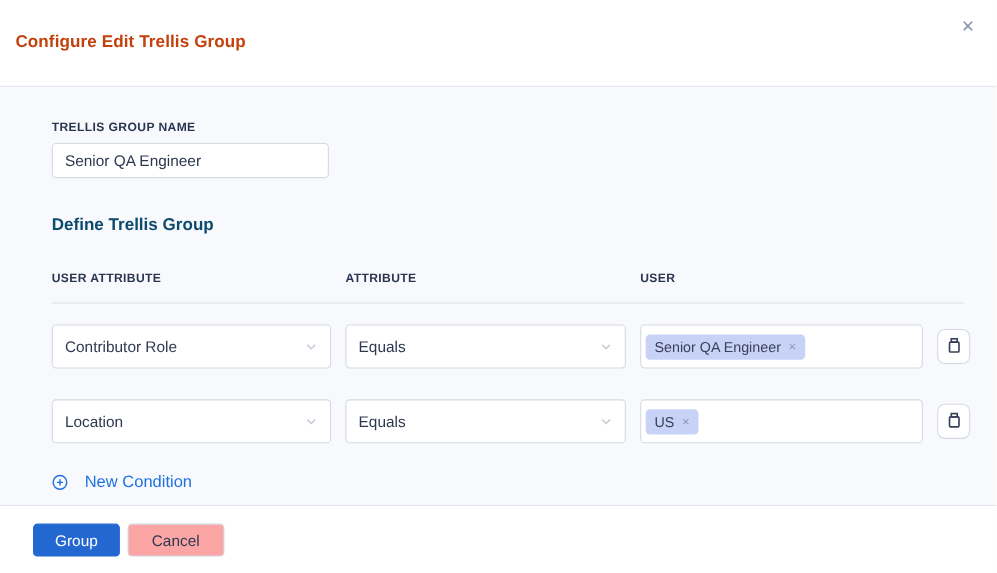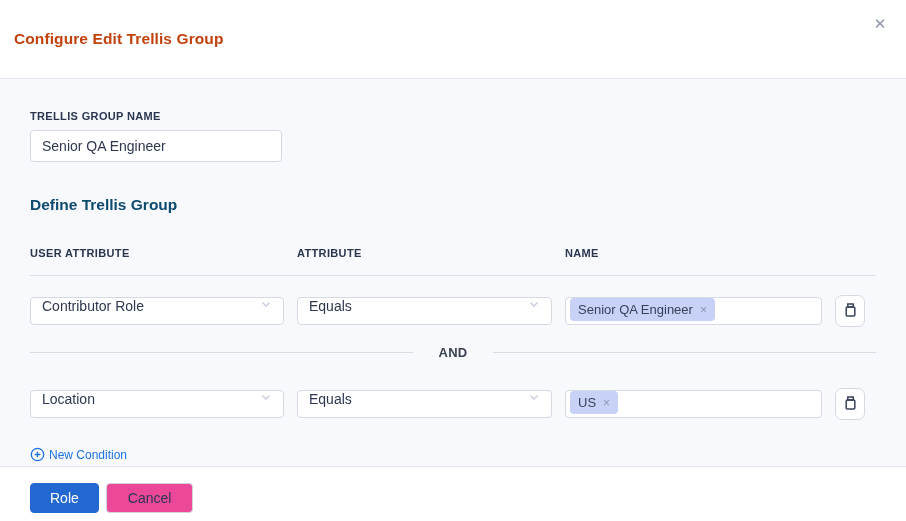--- a/index.html
+++ b/index.html
@@ -35,21 +35,21 @@
     width: 22px; height: 22px;
     display: flex; align-items: center; justify-content: center;
     font-size: 15px; color: #8a93a8;
     background: transparent; border: none; cursor: pointer;
   }
 
   
   .modal-body {
     flex: 1 1 auto;
     background: #f8f9fd;
-    padding: 31px 30px 0 30px;
+    padding: 31px 30px 0 47px;
   }
   .field-label {
     font-size: 11px; font-weight: 700;
     color: #2a3550; letter-spacing: 0.35px;
   }
   .name-input {
     display: block;
     margin-top: 8px;
     width: 252px; height: 32px;
     border: 1px solid #d5d9e2; border-radius: 4px;
@@ -72,24 +72,24 @@
     align-items: center;
   }
   .cond-headers { margin-top: 33px; }
   .grid-divider {
     height: 1px; background: #dcdfe7;
     border: none; margin: 16px 0 0 0;
   }
   .cond-row { margin-top: 19px; }
 
   .control {
-    height: 28px;
+    height: 40px;
     border: 1px solid #d5d9e2; border-radius: 4px;
     background: #ffffff;
-    display: flex; align-items: flex-start;
+    display: flex; align-items: center;
     padding: 0 11px;
     font-size: 14px; color: #2e3850;
   }
   .select { justify-content: space-between; cursor: pointer; }
   .chevron-icon { display: flex; color: #c5cbd8; }
 
   .value-field { padding: 0 4px; gap: 4px; cursor: text; }
   .tag {
     display: inline-flex; align-items: center; gap: 7px;
     background: #c8d2f7; border-radius: 4px;
@@ -113,23 +113,23 @@
   }
   .and-line { flex: 1; height: 1px; background: #d9dce4; }
   .and-text {
     margin: 0 25px;
     font-size: 13px; font-weight: 700; color: #394150;
     letter-spacing: 0.3px;
   }
   .cond-row.second { margin-top: 28px; }
 
   .new-condition {
-    display: inline-flex; align-items: center; gap: 4px;
+    display: inline-flex; align-items: center; gap: 15px;
     margin-top: 27px;
-    color: #1d72e0; font-size: 12px;
+    color: #1d72e0; font-size: 15px;
     cursor: pointer; background: none; border: none; padding: 0;
     font-family: "Liberation Sans", sans-serif;
   }
   .plus-icon { display: flex; }
 
   
   .modal-footer {
     flex: 0 0 62px; height: 62px;
     background: #ffffff;
     border-top: 1px solid #e3e6ee;
@@ -143,21 +143,21 @@
     font-size: 14px;
     display: inline-flex; align-items: center; justify-content: center;
     cursor: pointer;
   }
   .btn-primary {
     background: #2368d1; color: #ffffff;
     border: 1px solid #2368d1;
     padding: 0 19px;
   }
   .btn-secondary {
-    background: #ec4899; color: #2e3850;
+    background: #fca5a5; color: #2e3850;
     border: 1px solid #d1d5db;
     padding: 0 21px;
   }
 </style>
 </head>
 <body>
 
 <div class="modal">
 
   <div class="modal-header">
@@ -171,21 +171,21 @@
 
     <div class="field-label">TRELLIS GROUP NAME</div>
     <input class="name-input" type="text" value="Senior QA Engineer" style="">
 
     <div class="section-heading">Define Trellis Group</div>
 
     
     <div class="cond-grid cond-headers">
       <div class="field-label">USER ATTRIBUTE</div>
       <div class="field-label">ATTRIBUTE</div>
-      <div class="field-label">NAME</div>
+      <div class="field-label">USER</div>
       <div></div>
     </div>
     <hr class="grid-divider">
 
     
     <div class="cond-grid cond-row">
       <div class="control select">
         <span>Contributor Role</span>
         <span class="chevron-icon">
           <svg width="12" height="12" viewBox="0 0 12 12" fill="none" stroke="currentColor" stroke-width="1.4">
@@ -211,25 +211,20 @@
         <span>
           <svg width="15" height="16" viewBox="0 0 15 16" fill="none" stroke="currentColor" stroke-width="1.5">
             <rect x="3.2" y="5" width="8.6" height="9" rx="1"></rect>
             <rect x="4.8" y="2" width="5.4" height="3"></rect>
           </svg>
         </span>
       </button>
     </div>
 
     
-    <div class="and-row">
-      <div class="and-line"></div>
-      <div class="and-text">AND</div>
-      <div class="and-line"></div>
-    </div>
 
     
     <div class="cond-grid cond-row second">
       <div class="control select">
         <span>Location</span>
         <span class="chevron-icon">
           <svg width="12" height="12" viewBox="0 0 12 12" fill="none" stroke="currentColor" stroke-width="1.4">
               <path d="M2.5 4.5 L6 8 L9.5 4.5"></path>
             </svg>
         </span>
@@ -265,17 +260,17 @@
           <circle cx="8" cy="8" r="6.6"></circle>
           <path d="M8 5 V11 M5 8 H11"></path>
         </svg>
       </span>
       <span>New Condition</span>
     </button>
 
   </div>
 
   <div class="modal-footer">
-    <button class="btn btn-primary">Role</button>
+    <button class="btn btn-primary">Group</button>
     <button class="btn btn-secondary">Cancel</button>
   </div>
 
 </div>
 
 </body></html>

